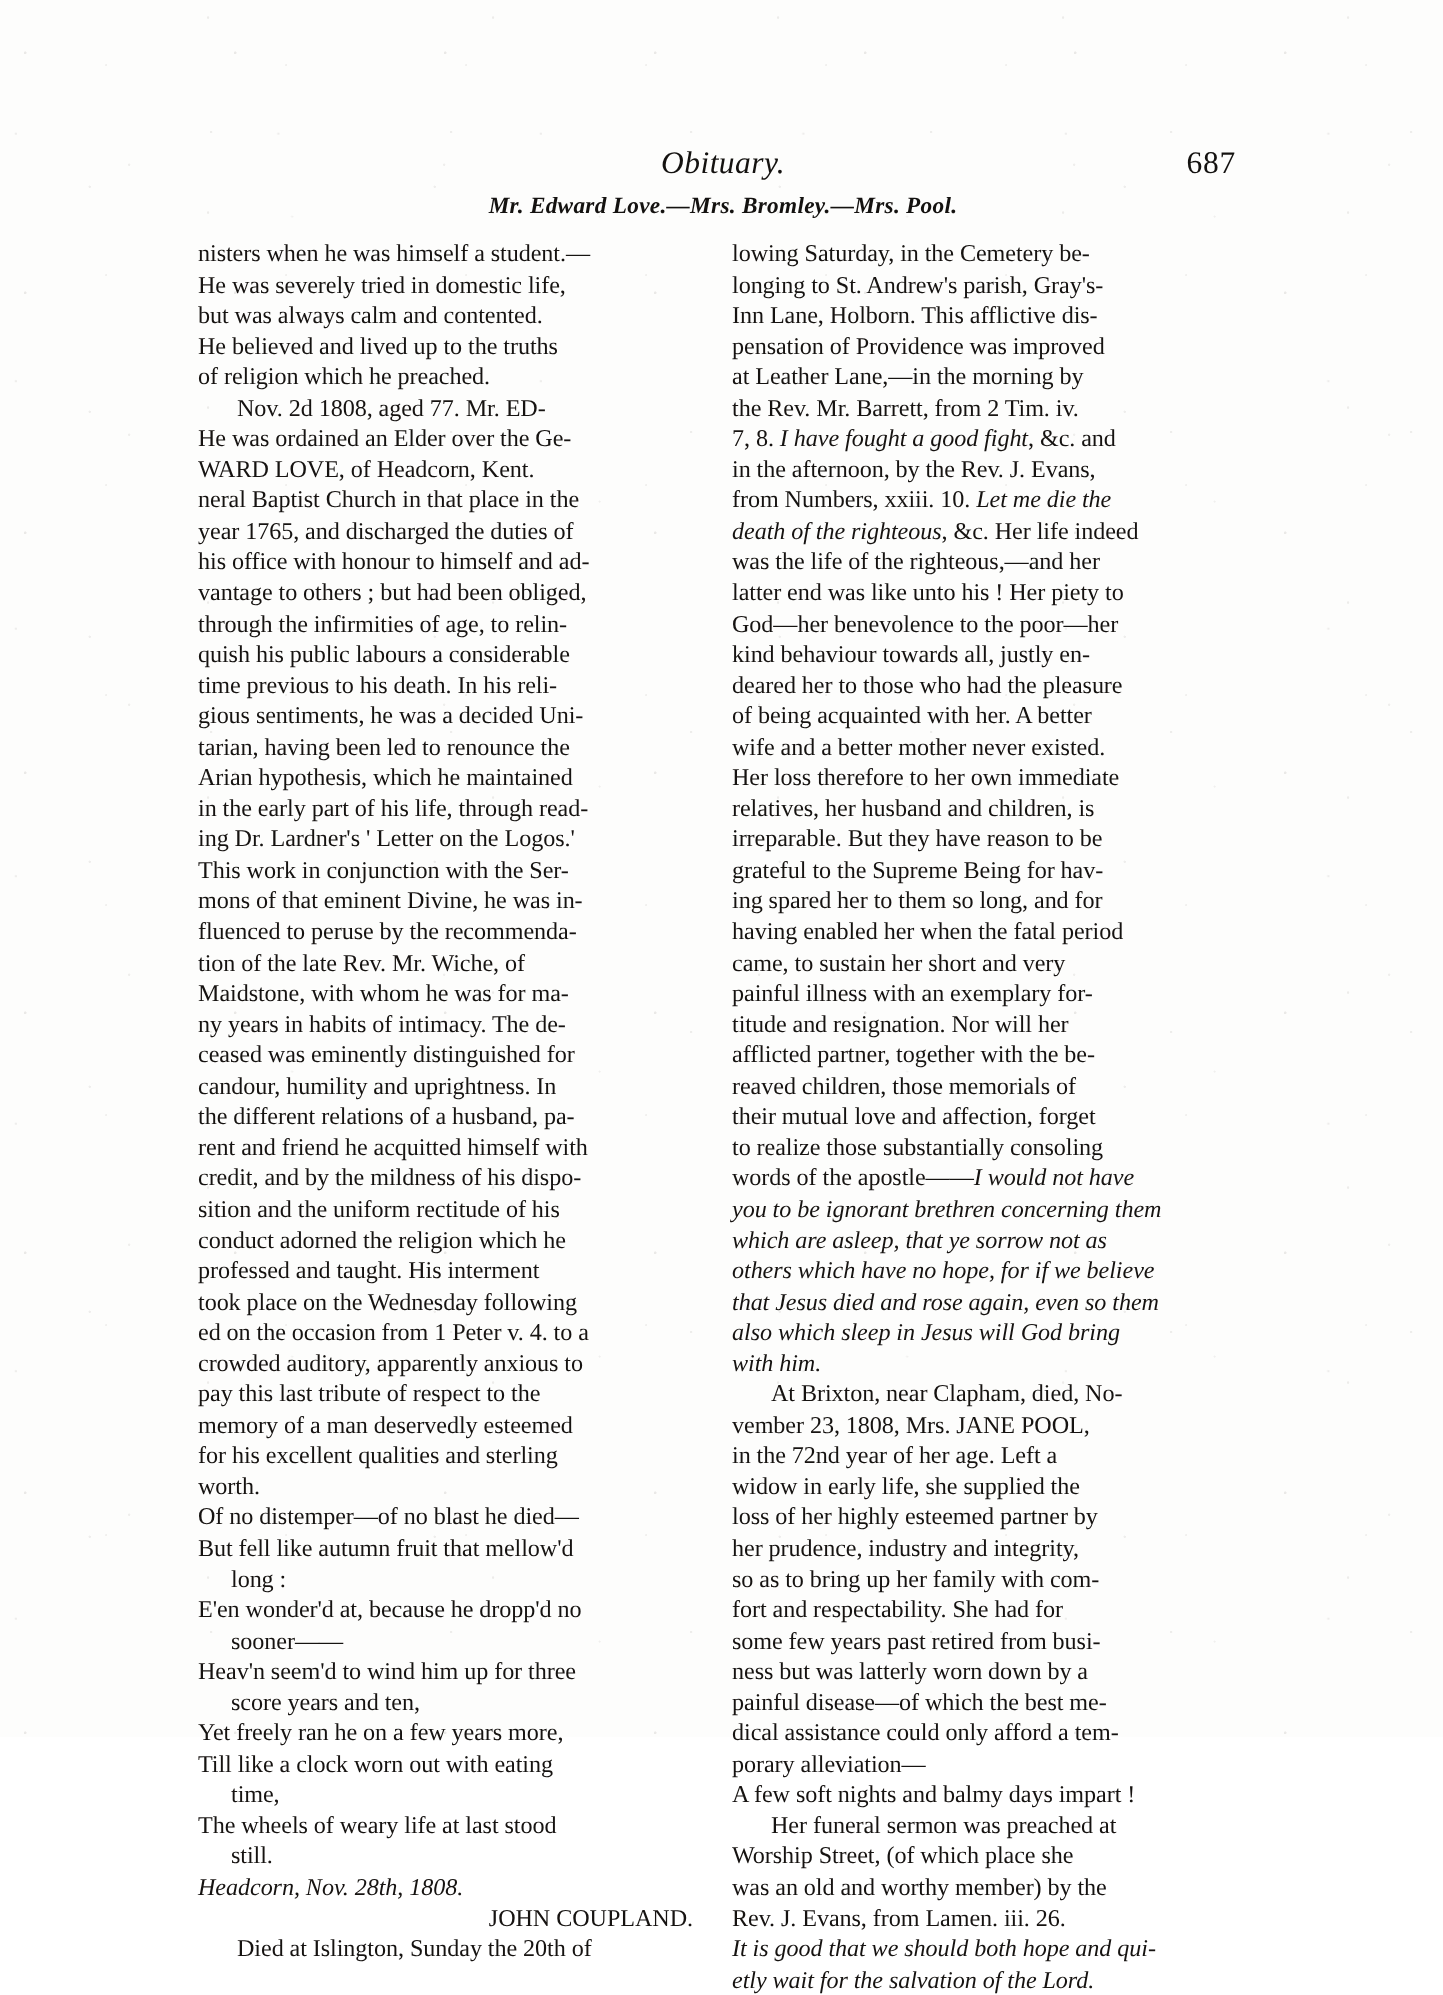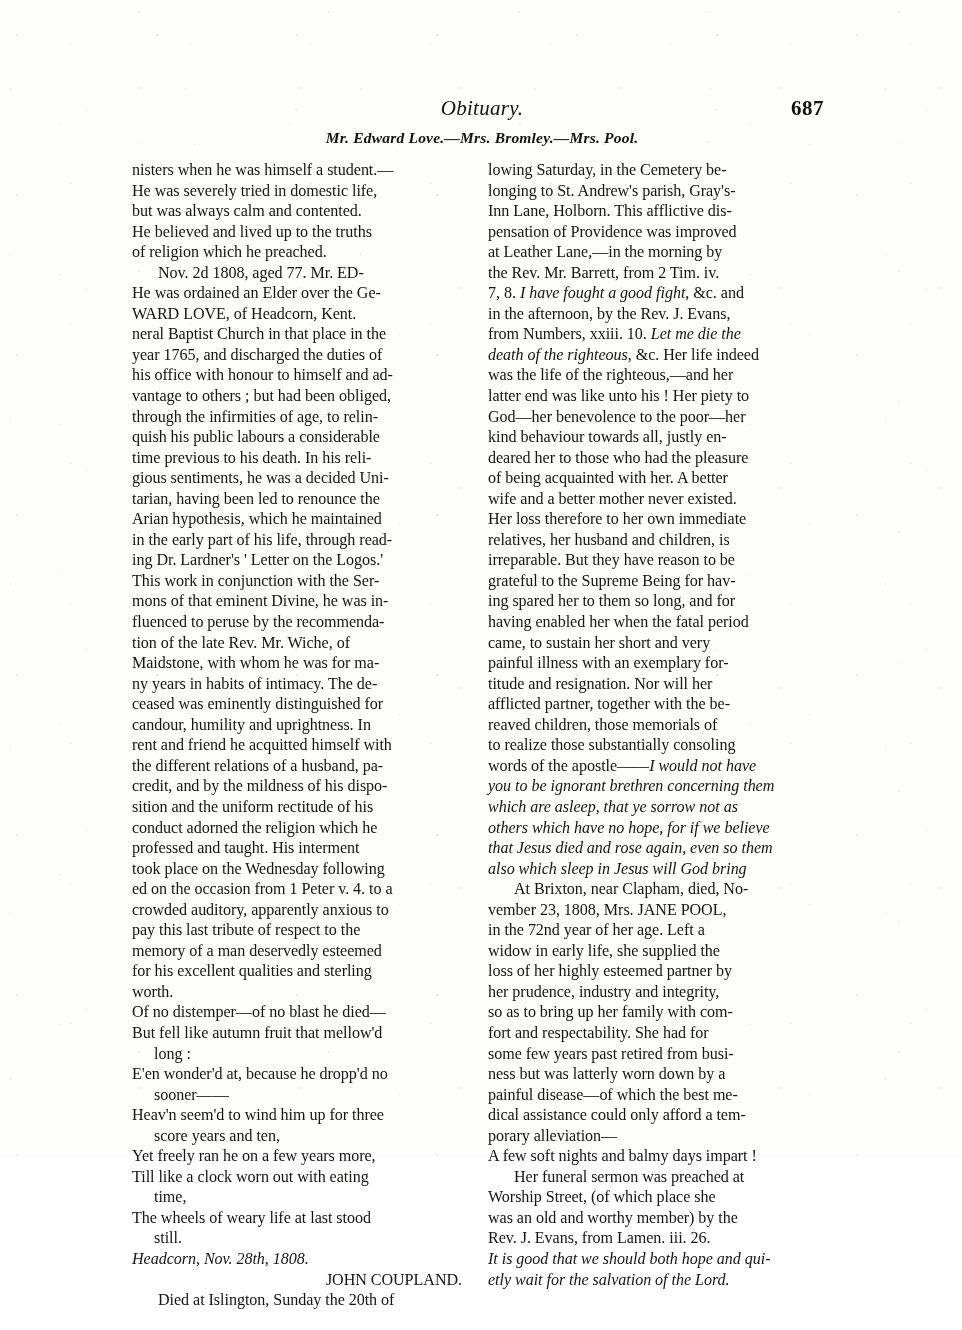--- a/index.html
+++ b/index.html
@@ -60,21 +60,21 @@
     text-align: center;
     font-style: italic;
     font-size: 21px;
     letter-spacing: .3px;
   }
   .page-number {
     position: absolute;
     right: 8px;
     top: 0px;
     font-size: 21px;
-    font-weight: 700;
+    font-weight: 400;
     letter-spacing: .5px;
   }
   .head-subjects {
     position: absolute;
     left: 0; right: 0;
     top: 33px;
     text-align: center;
     font-style: italic;
     font-weight: 700;
     font-size: 15.5px;
@@ -147,22 +147,22 @@
       <div class="line">in the early part of his life, through read-</div>
       <div class="line">ing Dr. Lardner's ' Letter on the Logos.'</div>
       <div class="line">This work in conjunction with the Ser-</div>
       <div class="line">mons of that eminent Divine, he was in-</div>
       <div class="line">fluenced to peruse by the recommenda-</div>
       <div class="line">tion of the late Rev. Mr. Wiche, of</div>
       <div class="line">Maidstone, with whom he was for ma-</div>
       <div class="line">ny years in habits of intimacy.   The de-</div>
       <div class="line">ceased was eminently distinguished for</div>
       <div class="line">candour, humility and uprightness.   In</div>
+      <div class="line">the different relations of a husband, pa-</div>
       <div class="line">rent and friend he acquitted himself with</div>
-      <div class="line">the different relations of a husband, pa-</div>
       <div class="line">credit, and by the mildness of his dispo-</div>
       <div class="line">sition and the uniform rectitude of his</div>
       <div class="line">conduct adorned the religion which he</div>
       <div class="line">professed and taught.    His interment</div>
       <div class="line">took place on the Wednesday following</div>
       <div class="line">ed on the occasion from 1 Peter v. 4. to a</div>
       <div class="line">crowded auditory, apparently anxious to</div>
       <div class="line">pay this last tribute of respect to the</div>
       <div class="line">memory of a man deservedly esteemed</div>
       <div class="line">for his excellent qualities and sterling</div>
@@ -217,29 +217,31 @@
       <div class="line">relatives, her husband and children, is</div>
       <div class="line">irreparable.   But they have reason to be</div>
       <div class="line">grateful to the Supreme Being for hav-</div>
       <div class="line">ing spared her to them so long, and for</div>
       <div class="line">having enabled her when the fatal period</div>
       <div class="line">came, to sustain her short and very</div>
       <div class="line">painful illness with an exemplary for-</div>
       <div class="line">titude and resignation.   Nor will her</div>
       <div class="line">afflicted partner, together with the be-</div>
       <div class="line">reaved children, those memorials of</div>
+      <div class="line">their mutual love and affection, forget</div>
       <div class="line">to realize those substantially consoling</div>
 
       <div class="line"><span class="mix-r">words of the apostle——</span><span class="mix-i">I would not have</span></div>
 
       <div class="line i">you to be ignorant brethren concerning them</div>
       <div class="line i">which are asleep, that ye sorrow not as</div>
       <div class="line i">others which have no hope, for if we believe</div>
       <div class="line i">that Jesus died and rose again, even so them</div>
       <div class="line i">also which sleep in Jesus will God bring</div>
+      <div class="line i">with him.</div>
 
       <div class="line par">At Brixton, near Clapham, died, No-</div>
       <div class="line">vember 23, 1808, Mrs. JANE POOL,</div>
       <div class="line">in the 72nd year of her age.  Left a</div>
       <div class="line">widow in early life, she supplied the</div>
       <div class="line">loss of her highly esteemed partner by</div>
       <div class="line">her prudence, industry and integrity,</div>
       <div class="line">so as to bring up her family with com-</div>
       <div class="line">fort and respectability.   She had for</div>
       <div class="line">some few years past retired from busi-</div>

